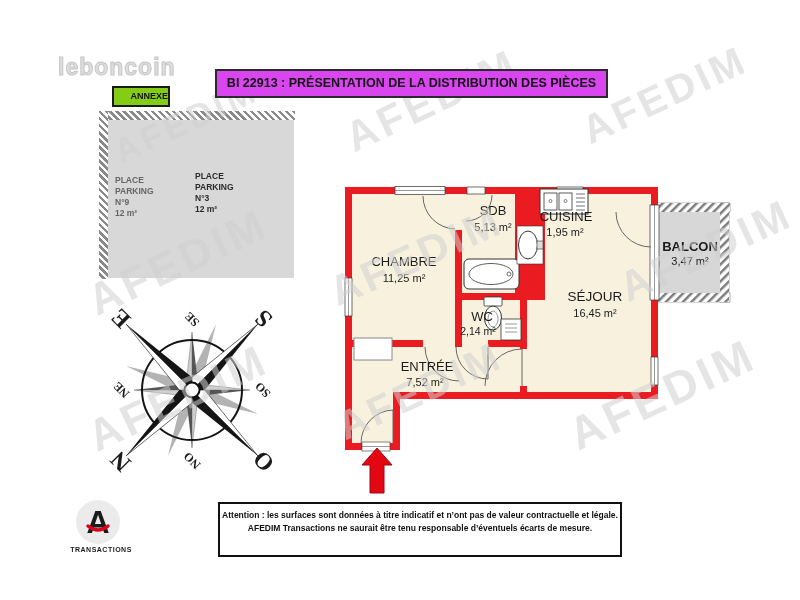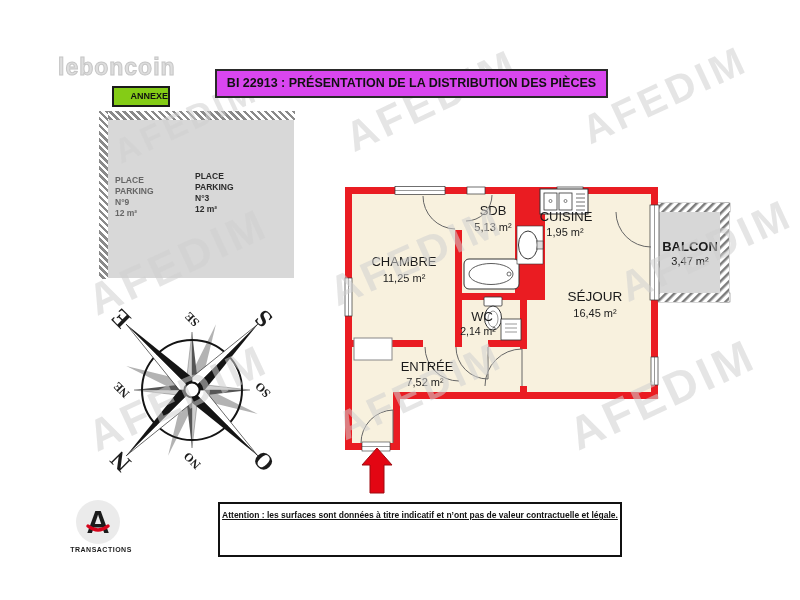--- a/index.html
+++ b/index.html
@@ -19,21 +19,21 @@
   .parking .ht{position:absolute;left:0;top:0;width:196px;height:9px;}
   .parking .fill{position:absolute;left:9px;top:9px;width:186px;height:158px;background:#d8d8d8;}
   .spot{position:absolute;width:72px;text-align:left;font-size:8.5px;line-height:1.3;font-weight:bold;}
   .spot1{left:16px;top:64px;color:#666;}
   .spot2{left:96px;top:60px;color:#2b2b2b;}
   .plan{position:absolute;left:333px;top:158px;z-index:2;}
   .compass{position:absolute;left:80px;top:282px;z-index:1;}
   .logo{position:absolute;left:60px;top:497px;z-index:2;}
   .disclaimer{position:absolute;left:218px;top:502px;width:400px;height:46px;border:2px solid #111;
       background:#fff;text-align:center;padding-top:5px;box-sizing:content-box;z-index:6;}
-  .disclaimer div{font-size:8.5px;font-weight:bold;line-height:13px;color:#111;text-decoration:underline;}
+  .disclaimer div{font-size:8.5px;font-weight:bold;line-height:13px;color:#111;}
   svg text{font-family:"Liberation Sans",sans-serif;fill:#1b1b1b;}
   svg text.serif{font-family:"Liberation Serif",serif;}
 </style>
 </head>
 <body>
 
 <div class="page">
 
   <div class="leboncoin">leboncoin</div>
   <div class="annexe">ANNEXE</div>
@@ -244,15 +244,16 @@
 
   <svg class="logo" width="84" height="62" viewBox="0 0 84 62">
     <circle cx="38" cy="25" r="22" fill="#ebebeb"></circle>
     <text x="38" y="36" font-size="32" font-weight="bold" fill="#1D3E8C" text-anchor="middle">A</text>
     <path d="M28,29 Q38,37 48,29" stroke="#D6051C" stroke-width="3.5" fill="none" stroke-linecap="round"></path>
     <text x="41" y="55" font-size="7" font-weight="bold" fill="#1D3E8C" text-anchor="middle" letter-spacing="0.5">TRANSACTIONS</text>
   </svg>
 
   <div class="disclaimer">
     <div>Attention : les surfaces sont données à titre indicatif et n’ont pas de valeur contractuelle et légale.</div>
+    <div>AFEDIM Transactions ne saurait être tenu responsable d’éventuels écarts de mesure.</div>
   </div>
 
 </div>
 
 </body></html>

